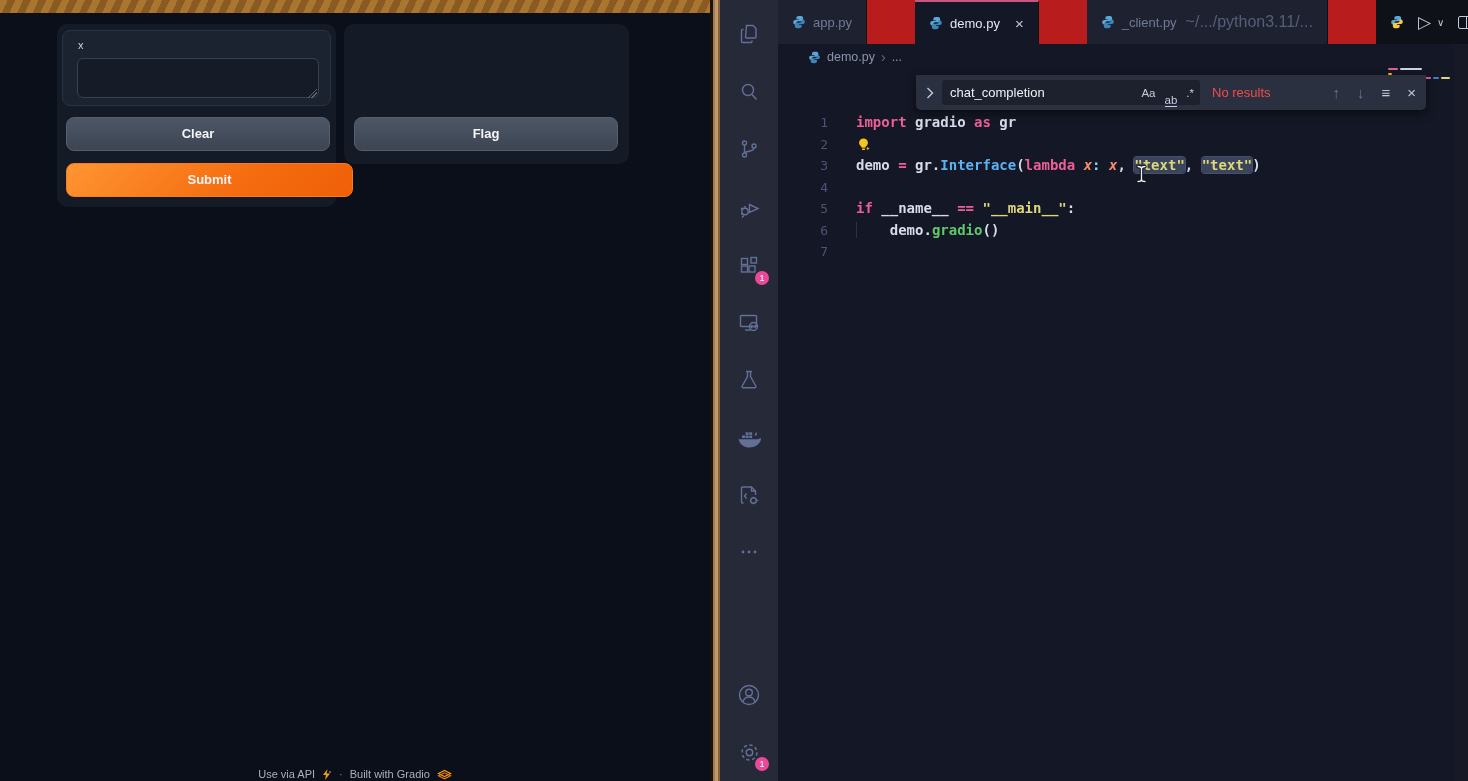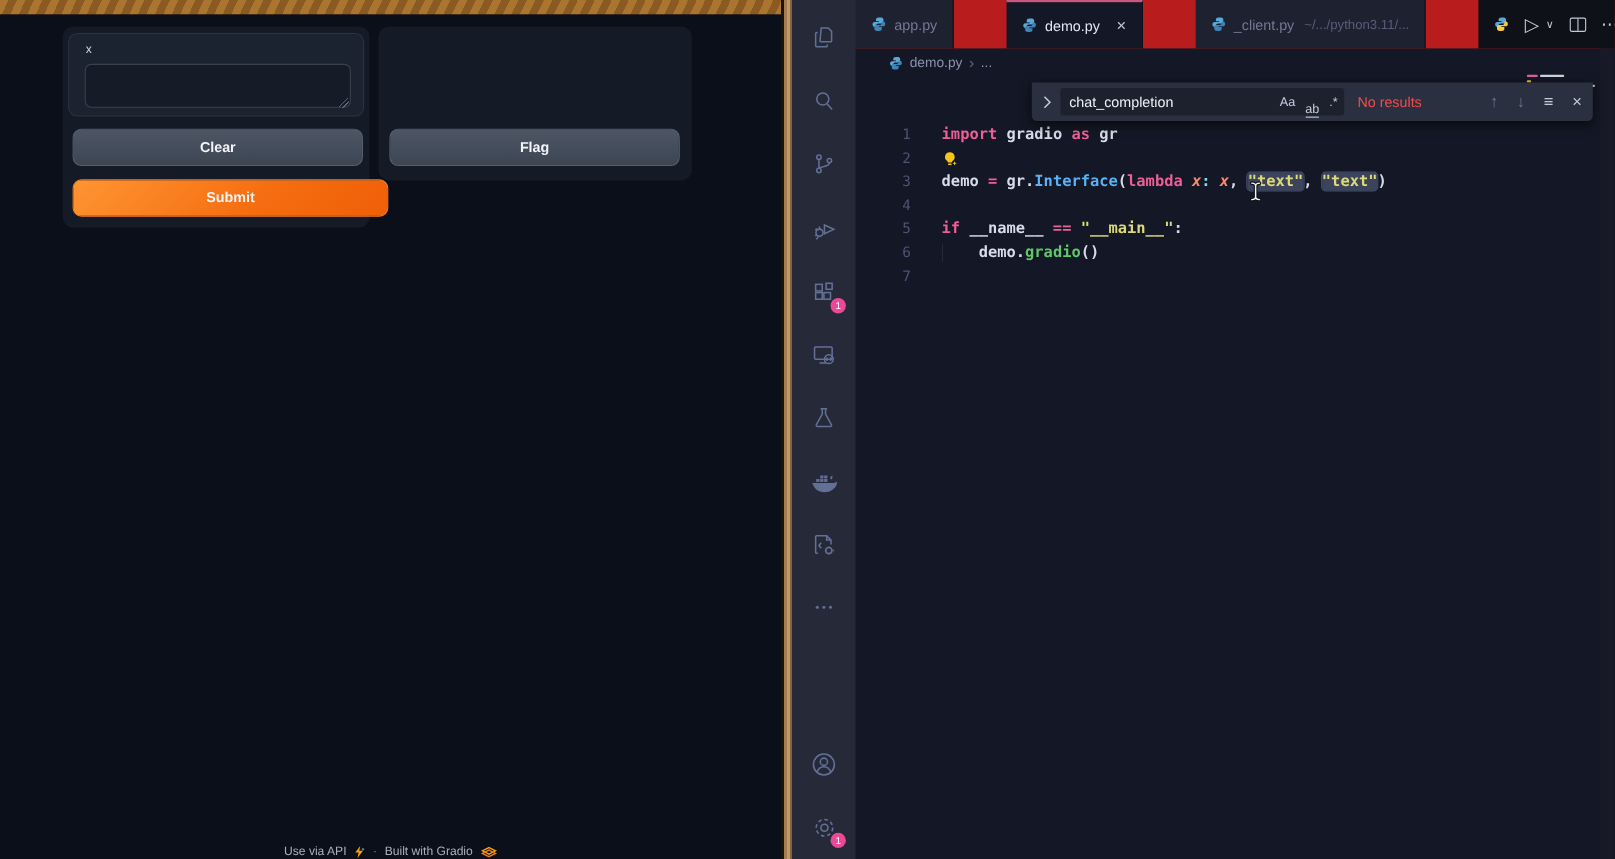--- a/index.html
+++ b/index.html
@@ -46,34 +46,34 @@
   .ab-item svg { stroke:#67749b; fill:none; stroke-width:1.4; opacity:.95; }
   .ab-item svg .fil { fill:#67749b; stroke:none; }
   .badge { position:absolute; right:9px; bottom:4px; min-width:14px; height:14px; border-radius:8px;
     background:#ec4899; color:#fff; font-size:9px; line-height:14px; text-align:center; padding:0 2px; }
 
   .editor-area { position:absolute; left:58px; top:0; right:0; bottom:0; background:#141725; }
   .tab-bar { position:absolute; left:0; top:0; right:0; height:44px; background:#b91c1c; display:flex;gap:48px; }
   .tab { display:flex; align-items:center; gap:7px; padding:0 14px; height:44px;
     background:#1e2230; border-right:1px solid #0e1019; font-size:13px; color:#707a96; cursor:pointer; }
   .tab.active { background:#141725; color:#e3e7f2; border-top:2px solid #c9577f; }
-  .tab .detail { font-size:12px; color:#555e78; margin-left:2px; }
+  .tab .detail { font-size:16px; color:#555e78; margin-left:2px; }
   .tab .close { margin-left:8px; font-size:15px; color:#c3c9da; }
   .tab-actions { margin-left:auto; display:flex; align-items:center; gap:14px; background:#0f1119;
     padding:0 16px 0 14px; height:44px; color:#c3c9da; }
   .tab-actions .ta { cursor:pointer; display:flex; align-items:center; }
   .split-ic { width:15px; height:13px; border:1.4px solid #c3c9da; border-radius:2px; position:relative; }
   .split-ic::after { content:""; position:absolute; left:50%; top:0; bottom:0; width:1.4px; background:#c3c9da; }
 
   .breadcrumb { position:absolute; left:0; top:44px; right:0; height:26px; display:flex;
     align-items:center; gap:6px; padding-left:30px; font-size:12.5px; color:#8a93ad; }
   .breadcrumb .chev { color:#606a86; font-size:14px; }
 
   
-  .find-widget { position:absolute; left:160px; top:75px; width:510px; height:35px; background:#2b3040;
+  .find-widget { position:absolute; left:138px; top:75px; width:510px; height:35px; background:#2b3040;
     border-radius:0 0 5px 5px; box-shadow:0 3px 10px rgba(0,0,0,.55); display:flex; align-items:center;
     padding:0 10px 0 4px; z-index:5; }
   .fw-chevron { width:20px; display:flex; justify-content:center; cursor:pointer; }
   .fw-input { display:flex; align-items:center; width:258px; height:25px; background:#1d212e;
     border-radius:3px; padding:0 6px 0 8px; margin-left:2px; }
   .fw-query { flex:1; color:#eef1f7; font-size:13px; white-space:nowrap; overflow:hidden; }
   .fw-opt { font-size:11.5px; color:#c5cbe0; margin-left:9px; cursor:pointer; }
   .fw-opt.word { border-bottom:1px solid #c5cbe0;margin-top:16px; }
   .fw-results { margin-left:12px; font-size:13px; color:#f14c4c; white-space:nowrap; }
   .fw-ctrl { margin-left:auto; display:flex; align-items:center; gap:17px; }

